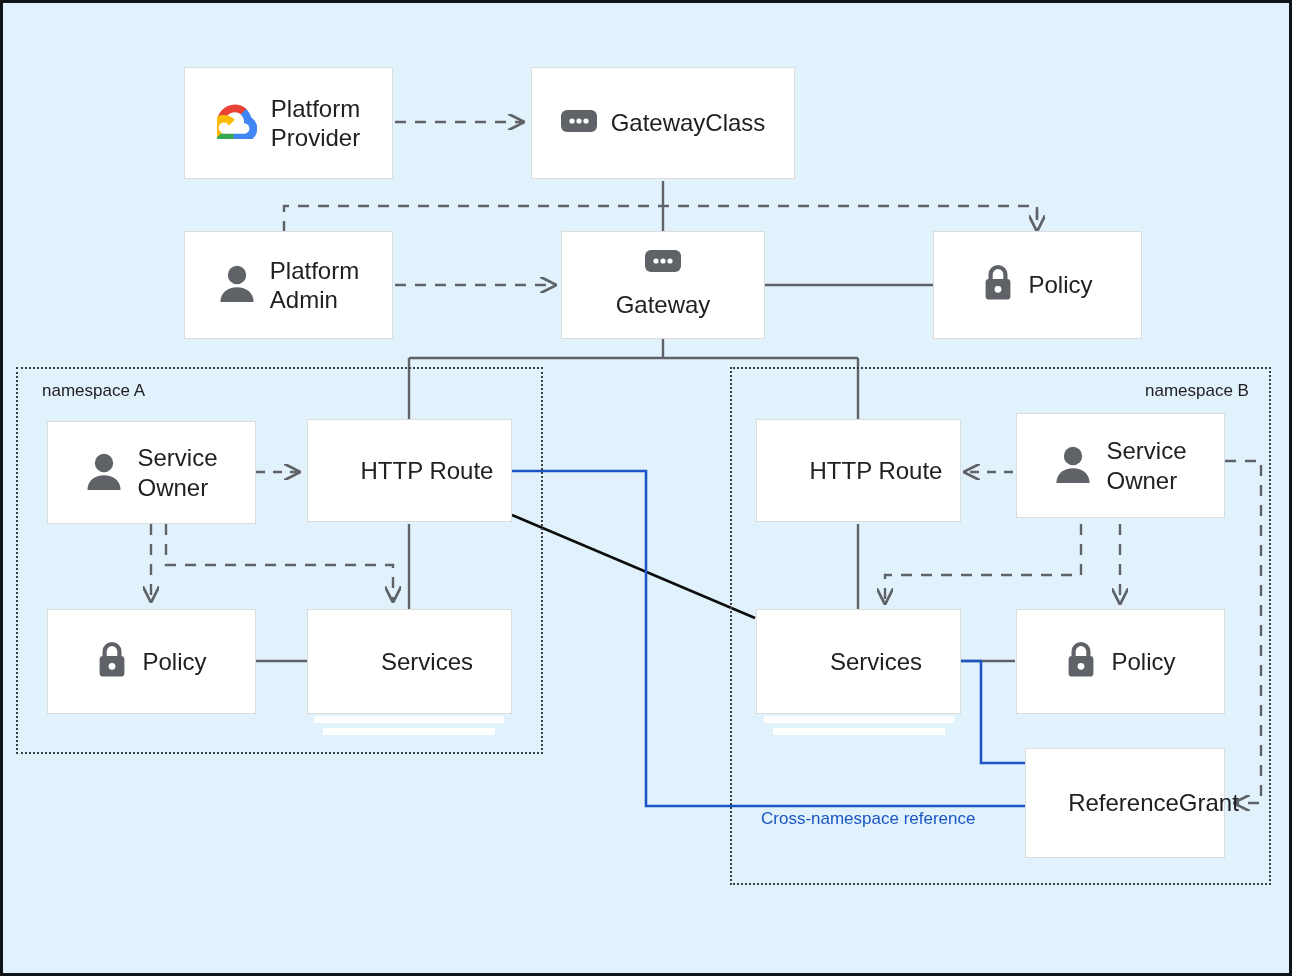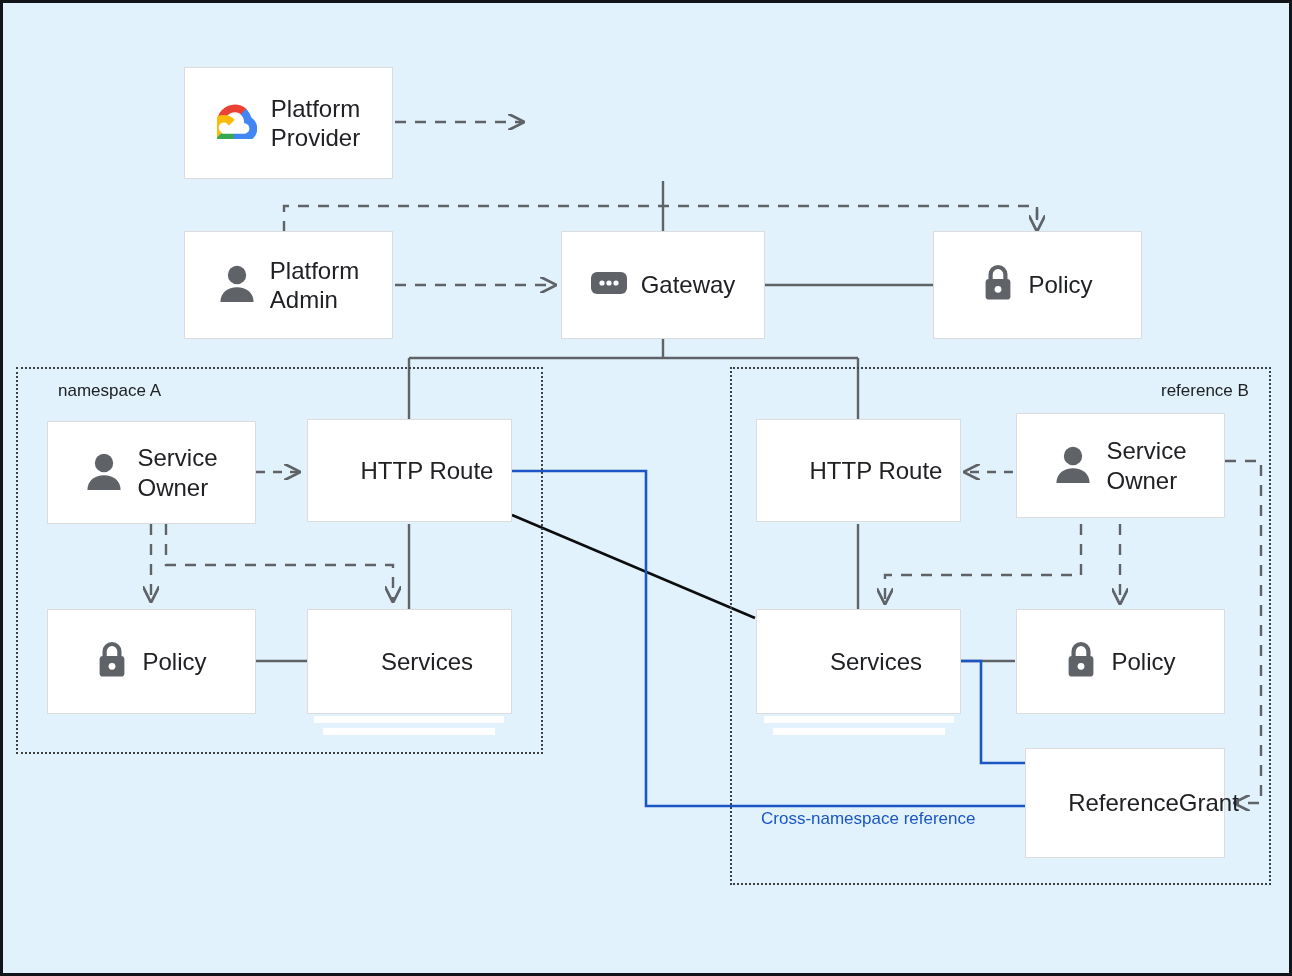--- a/index.html
+++ b/index.html
@@ -30,21 +30,20 @@
     position: absolute;
     border: 2px dotted #3c4043;
     box-sizing: border-box;
     background: transparent;
   }
   .ns-label {
     position: absolute;
     font-size: 17px;
     color: #202124;
     white-space: nowrap;
-    margin-left: 16px;
   }
 
   
   .node {
     position: absolute;
     box-sizing: border-box;
     background: #ffffff;
     border: 1.5px solid #dcdcdc;
     display: flex;
     align-items: center;
@@ -136,61 +135,72 @@
     <g fill="none" stroke="#1a56c4" stroke-width="2.6">
       <path d="M 509 468 L 643 468 L 643 803 L 1022 803"></path>
       <path d="M 958 658 L 978 658 L 978 760 L 1022 760"></path>
     </g>
   </svg>
 
   <div class="ns" style="left:13px; top:364px; width:527px; height:387px;"></div>
   <div class="ns-label" style="left:39px; top:378px;">namespace A</div>
 
   <div class="ns" style="left:727px; top:364px; width:541px; height:518px;"></div>
-  <div class="ns-label" style="left:1142px; top:378px;">reference B</div>
+  <div class="ns-label" style="left:1142px; top:378px;">namespace B</div>
 
   <div class="stack-bar" style="left:311px; top:713px; width:190px;"></div>
   <div class="stack-bar" style="left:320px; top:725px; width:172px;"></div>
   <div class="stack-bar" style="left:761px; top:713px; width:190px;"></div>
   <div class="stack-bar" style="left:770px; top:725px; width:172px;"></div>
 
   <div class="node" style="left:181px; top:64px; width:209px; height:112px;">
     <span class="icon">
       <svg width="40" height="36" viewBox="0 0 48 42" xmlns="http://www.w3.org/2000/svg">
         <path d="M30.4 13.2 L35.1 8.5 L35.4 6.5 C26.8 -1.3 13.1 -0.4 5.4 8.4 C3.3 10.8 1.7 13.8 0.9 16.9 L2.6 16.7 L12 15.1 L12.7 14.4 C16.9 9.8 24 9.2 28.8 13.1 Z" fill="#ea4335"></path>
         <path d="M41.2 16.8 C40.1 12.8 37.9 9.2 34.8 6.5 L28.2 13.1 C31 15.4 32.6 18.8 32.5 22.4 L32.5 23.6 C36 23.6 38.9 26.5 38.9 30 C38.9 33.5 36 36.3 32.5 36.3 L20 36.3 L18.8 37.6 L18.8 45.1 L20 46.2 L32.5 46.2 C41.4 46.3 48.3 39 48.3 30.1 C48.3 24.8 45.7 19.8 41.2 16.8 Z" fill="#4285f4"></path>
         <path d="M7.6 46.2 L20 46.2 L20 36.3 L7.6 36.3 C6.7 36.3 5.8 36.1 5 35.7 L3.8 36.3 L-1 41 L-1.4 42.1 C1.4 44.8 4.4 46.2 7.6 46.2 Z" fill="#34a853"></path>
         <path d="M7.6 13.8 C-1.3 13.8 -8.2 21.1 -8.2 30 C-8.2 35.1 -5.8 39.9 -1.4 42.1 L5.8 34.9 C2.6 33.5 1.2 29.8 2.6 26.6 C4 23.4 7.7 22 10.9 23.4 C12.3 24 13.4 25.2 14.1 26.6 L21.3 19.4 C18.2 15.9 13 13.8 7.6 13.8 Z" fill="#fbbc05"></path>
       </svg>
     </span>
     <span class="lbl">Platform
 Provider</span>
   </div>
 
-
-  <div class="node" style="left:181px; top:228px; width:209px; height:108px;">
-    <span class="icon">
-      <svg width="38" height="40" viewBox="0 0 38 40" xmlns="http://www.w3.org/2000/svg">
-        <circle cx="19" cy="12" r="9.2" fill="#5f6368"></circle>
-        <path d="M2.4 39 C2.4 29.5 9.9 24.2 19 24.2 C28.1 24.2 35.6 29.5 35.6 39 Z" fill="#5f6368"></path>
-      </svg>
-    </span>
-    <span class="lbl">Platform
-Admin</span>
-  </div>
-
-  <div class="node" style="left:558px; top:228px; width:204px; height:108px;">
+  <div class="node" style="left:528px; top:64px; width:264px; height:112px;">
     <span class="icon">
       <svg width="36" height="22" viewBox="0 0 36 22" xmlns="http://www.w3.org/2000/svg">
         <rect x="0" y="0" width="36" height="22" rx="6" fill="#5f6368"></rect>
         <circle cx="11" cy="11" r="2.6" fill="#ffffff"></circle>
         <circle cx="18" cy="11" r="2.6" fill="#ffffff"></circle>
         <circle cx="25" cy="11" r="2.6" fill="#ffffff"></circle>
       </svg>
     </span>
+    <span class="lbl">GatewayClass</span>
+  </div>
+
+  <div class="node" style="left:181px; top:228px; width:209px; height:108px;">
+    <span class="icon">
+      <svg width="38" height="40" viewBox="0 0 38 40" xmlns="http://www.w3.org/2000/svg">
+        <circle cx="19" cy="12" r="9.2" fill="#5f6368"></circle>
+        <path d="M2.4 39 C2.4 29.5 9.9 24.2 19 24.2 C28.1 24.2 35.6 29.5 35.6 39 Z" fill="#5f6368"></path>
+      </svg>
+    </span>
+    <span class="lbl">Platform
+Admin</span>
+  </div>
+
+  <div class="node" style="left:558px; top:228px; width:204px; height:108px;flex-direction:column;">
+    <span class="icon">
+      <svg width="36" height="22" viewBox="0 0 36 22" xmlns="http://www.w3.org/2000/svg">
+        <rect x="0" y="0" width="36" height="22" rx="6" fill="#5f6368"></rect>
+        <circle cx="11" cy="11" r="2.6" fill="#ffffff"></circle>
+        <circle cx="18" cy="11" r="2.6" fill="#ffffff"></circle>
+        <circle cx="25" cy="11" r="2.6" fill="#ffffff"></circle>
+      </svg>
+    </span>
     <span class="lbl">Gateway</span>
   </div>
 
   <div class="node" style="left:930px; top:228px; width:209px; height:108px;">
     <span class="icon">
       <svg width="32" height="40" viewBox="0 0 32 40" xmlns="http://www.w3.org/2000/svg">
         <path d="M8.6 17 L8.6 11.4 C8.6 7.3 11.9 4 16 4 C20.1 4 23.4 7.3 23.4 11.4 L23.4 17" fill="none" stroke="#5f6368" stroke-width="4.2" stroke-linecap="round"></path>
         <rect x="3.6" y="16" width="24.8" height="20.6" rx="3.4" fill="#5f6368"></rect>
         <circle cx="16" cy="26.3" r="3.4" fill="#ffffff"></circle>
       </svg>

